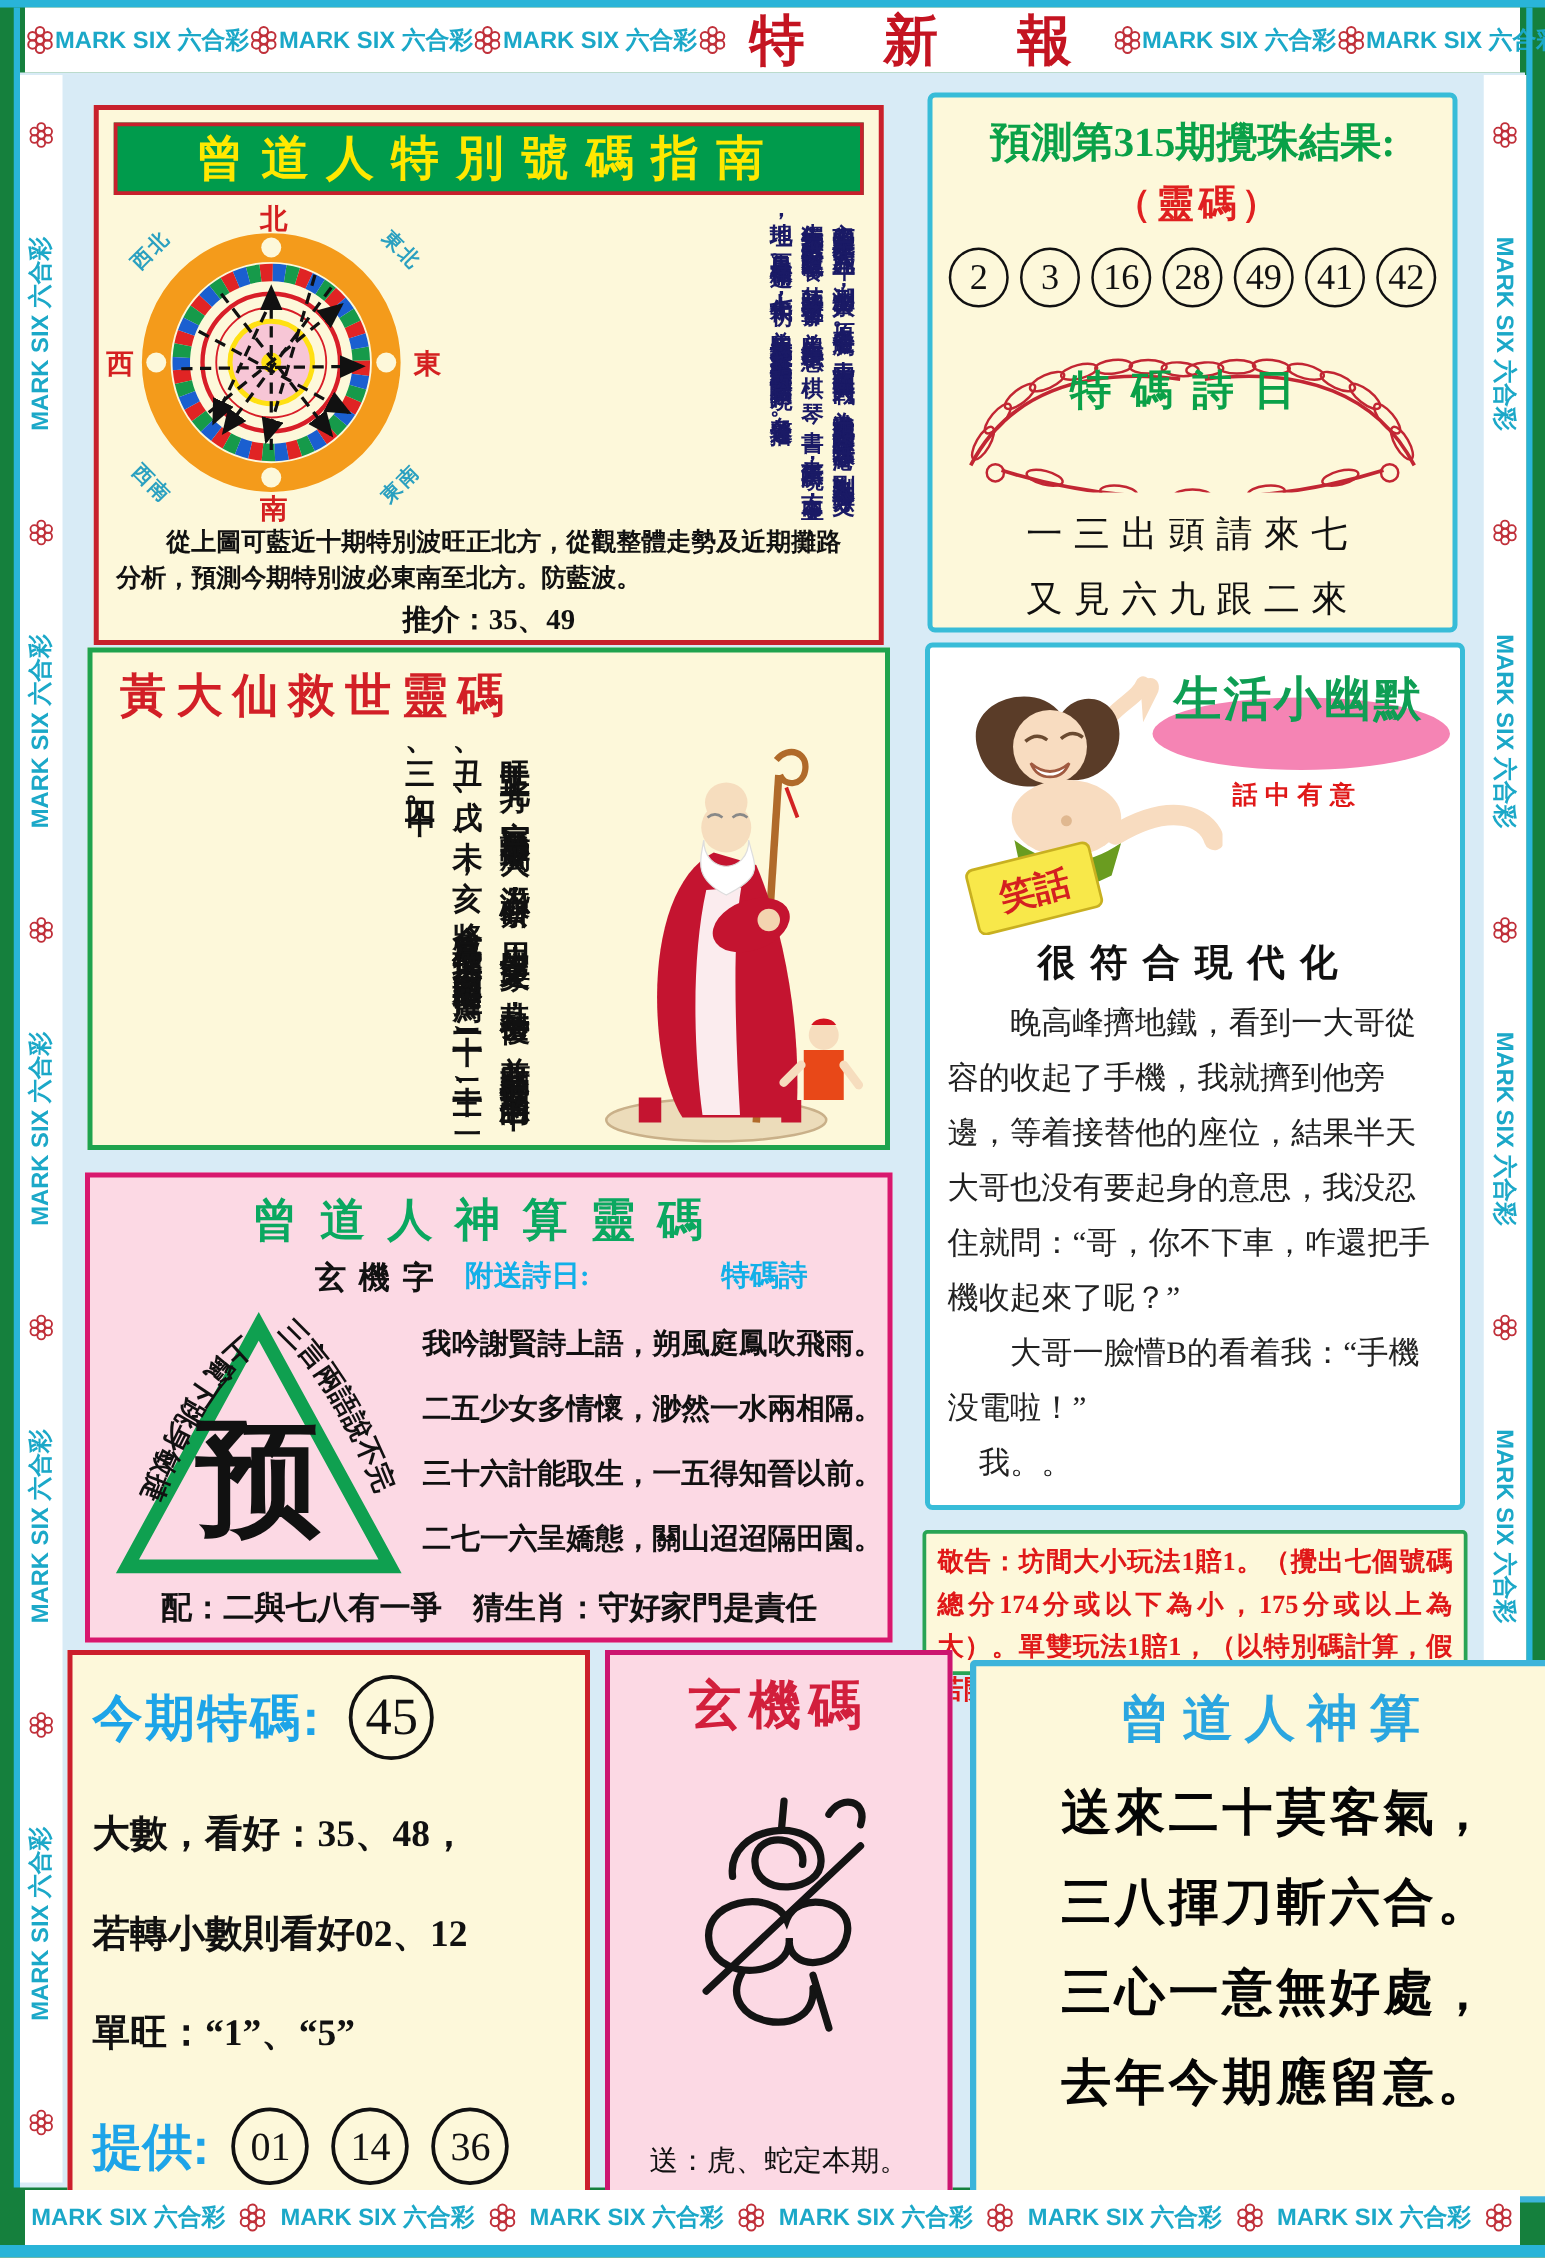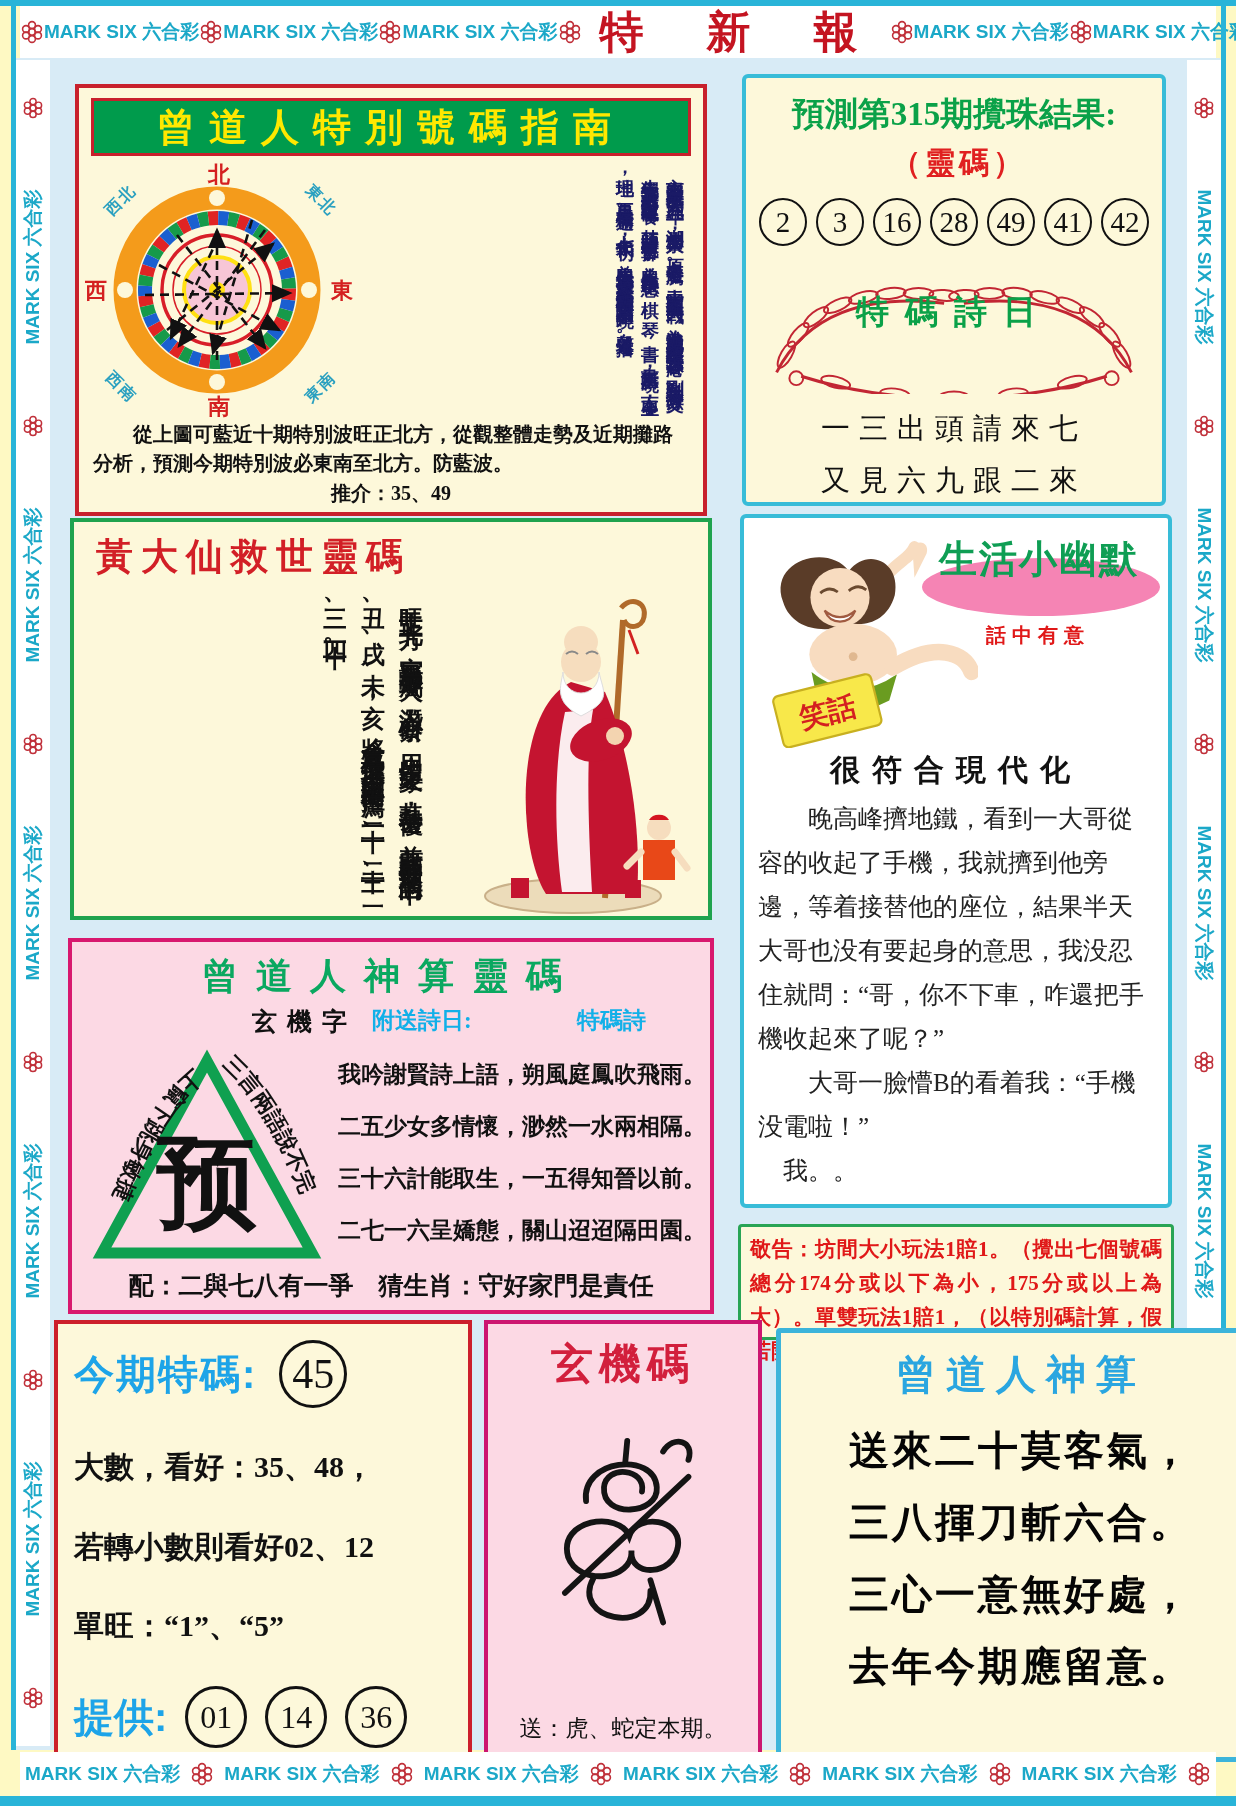--- a/index.html
+++ b/index.html
@@ -1,17 +1,17 @@
 <!DOCTYPE html>
 <html><head>
 <meta charset="utf-8">
 <style>
   html,body{margin:0;padding:0;}
   body{font-family:"Liberation Serif","DejaVu Serif",serif;}
-  #page{position:relative;width:1236px;height:1806px;background:#fef9c3;overflow:hidden;}
+  #page{position:relative;width:1236px;height:1806px;background:#15803d;overflow:hidden;}
   .bg{position:absolute;left:16px;right:16px;top:58px;bottom:56px;background:#d8ebf6;}
   .bar{position:absolute;background:#29b4d8;}
   .bar.top{left:0;right:0;top:0;height:6px;}
   .bar.bottom{left:0;right:0;bottom:0;height:10px;}
   .bar.vleft{left:11px;top:6px;width:5px;bottom:56px;}
   .bar.vright{right:10px;top:6px;width:5px;bottom:56px;}
 
   .brand{color:#1ba8c8;font-family:"Liberation Sans","DejaVu Sans",sans-serif;
          font-weight:bold;font-size:19px;white-space:nowrap;letter-spacing:0px;}
   .flower{flex:0 0 auto;}
@@ -37,21 +37,21 @@
             color:#ffe800;font-size:38px;font-weight:bold;text-align:center;
             letter-spacing:14px;line-height:52px;height:52px;white-space:nowrap;}
   #pA .row{display:flex;padding:2px 8px 0 6px;}
   .compass{position:relative;width:268px;height:252px;flex:0 0 auto;}
   .compass .lab{position:absolute;font-weight:bold;}
   .compass .card{color:#d42020;font-size:22px;}
   .compass .diag{color:#2aa0c0;font-size:16px;letter-spacing:2px;white-space:nowrap;}
   .bio{writing-mode:vertical-rl;height:252px;width:334px;overflow:hidden;
        font-size:18px;font-weight:600;letter-spacing:2px;line-height:25px;color:#1a1a66;}
   #pA .sum{font-size:20px;font-weight:bold;margin:4px 14px 0;line-height:29px;text-indent:2em;color:#111;}
-  #pA .rec{font-size:20px;font-weight:bold;text-align:center;margin-top:2px;color:#111;}
+  #pA .rec{font-size:23px;font-weight:bold;text-align:center;margin-top:2px;color:#111;}
 
   
   #pB{left:742px;top:74px;width:424px;height:432px;border:4px solid #38bcd8;border-radius:6px;}
   #pB .t1{color:#0aa148;font-size:33px;font-weight:bold;text-align:center;margin-top:14px;white-space:nowrap;}
   #pB .t2{color:#e02020;font-size:30px;font-weight:bold;text-align:center;margin-top:6px;letter-spacing:4px;padding-left:10px;}
   .numrow{display:flex;justify-content:center;gap:9px;margin-top:14px;}
   .ball{width:44px;height:44px;border:2.5px solid #111;border-radius:50%;display:flex;
         align-items:center;justify-content:center;font-size:29px;color:#111;background:transparent;}
   .wreath{position:relative;height:138px;margin-top:10px;}
   .wreath .wl{position:absolute;left:0;right:0;top:34px;text-align:center;color:#0aa148;

